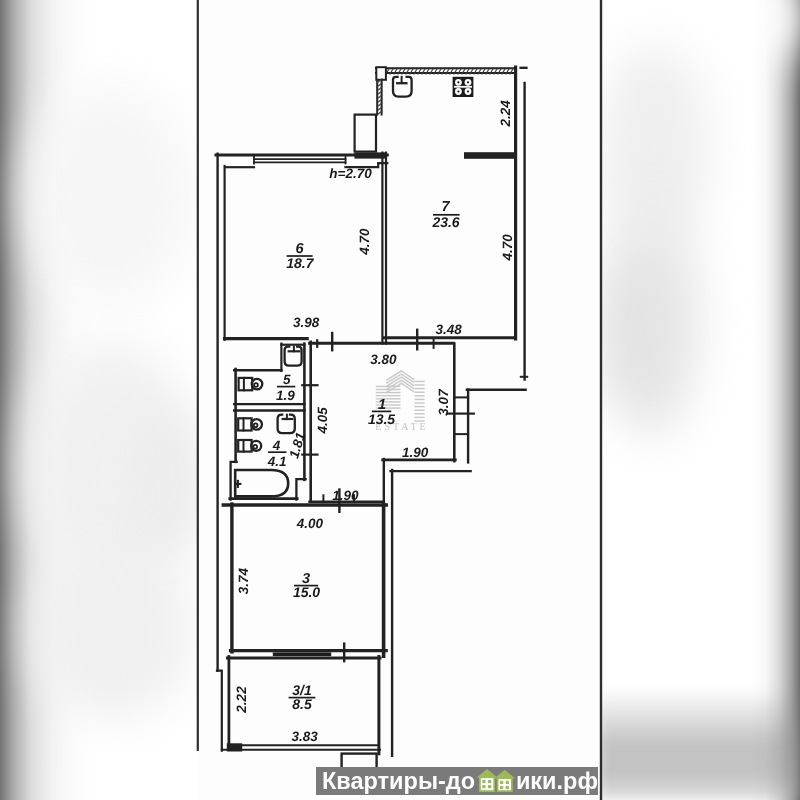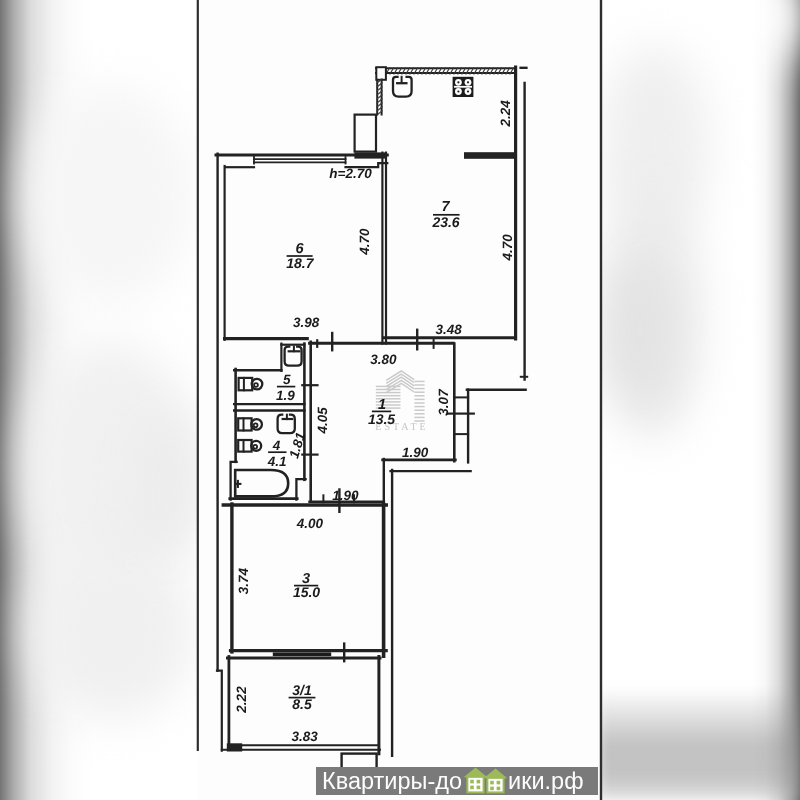--- a/index.html
+++ b/index.html
@@ -1,18 +1,18 @@
 <!DOCTYPE html>
 <html><head>
 <meta charset="utf-8">
 <style>
 html,body{margin:0;padding:0;background:#fff}
 #c{position:relative;width:800px;height:800px;overflow:hidden;background:#fff;font-family:"Liberation Sans",sans-serif}
 .sm{position:absolute;border-radius:50%;filter:blur(22px)}
-#bar{position:absolute;left:316px;top:767px;width:282px;height:28px;background:#7a7a7a;opacity:0.999;color:#fdfdfd;font-weight:normal;font-size:23.5px;line-height:28px;white-space:nowrap;display:flex;align-items:center}
+#bar{position:absolute;left:316px;top:767px;width:282px;height:28px;background:#7a7a7a;opacity:0.999;color:#fdfdfd;font-weight:bold;font-size:23.5px;line-height:28px;white-space:nowrap;display:flex;align-items:center}
 </style>
 </head>
 <body>
 <div id="c">
 
 <div style="position:absolute;left:0;top:0;width:95px;height:800px;background:linear-gradient(90deg,#747474 0%,rgba(150,150,150,.8) 14%,rgba(190,190,190,.55) 32%,rgba(220,220,220,.35) 55%,rgba(240,240,240,.18) 78%,rgba(255,255,255,0) 100%)"></div>
 
 <div style="position:absolute;left:752px;top:0;width:48px;height:800px;background:linear-gradient(270deg,#6f6f6f 0%,rgba(140,140,140,.75) 20%,rgba(185,185,185,.5) 45%,rgba(225,225,225,.25) 72%,rgba(255,255,255,0) 100%)"></div>
 
 <div class="sm" style="left:25px;top:85px;width:170px;height:220px;background:#f6f6f6"></div>

